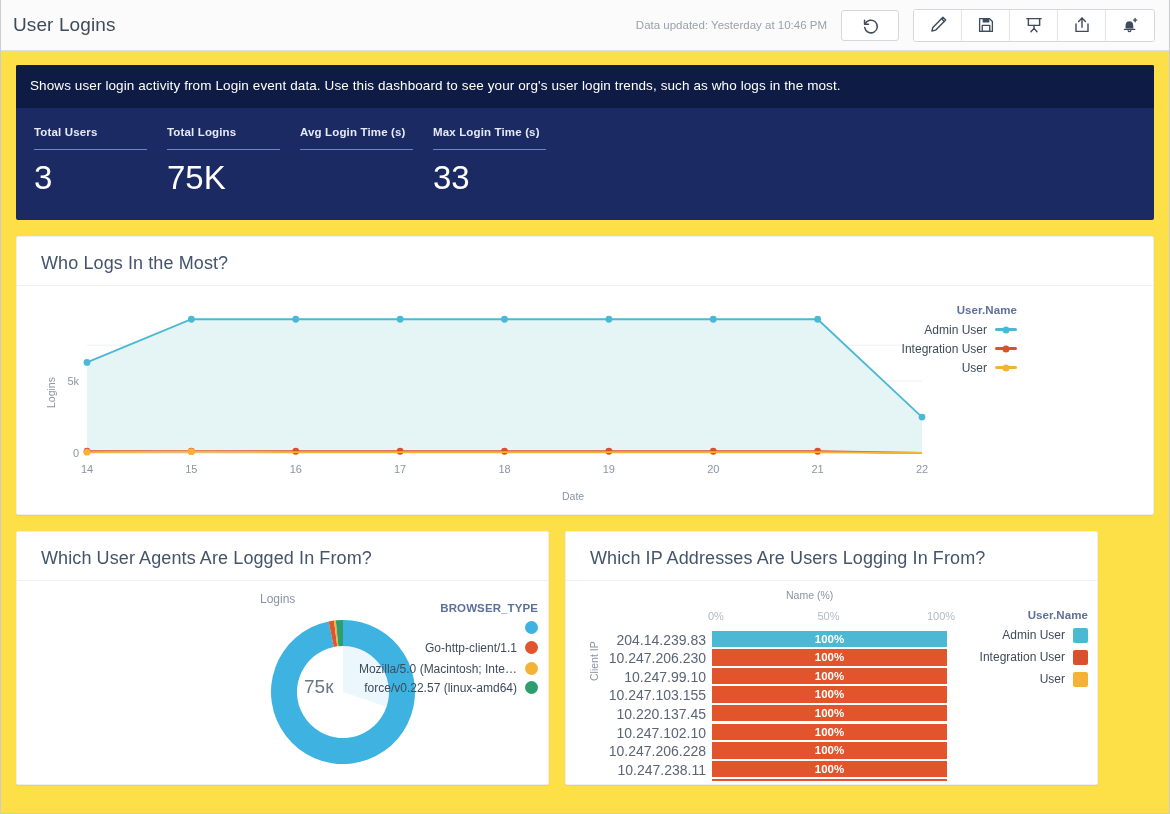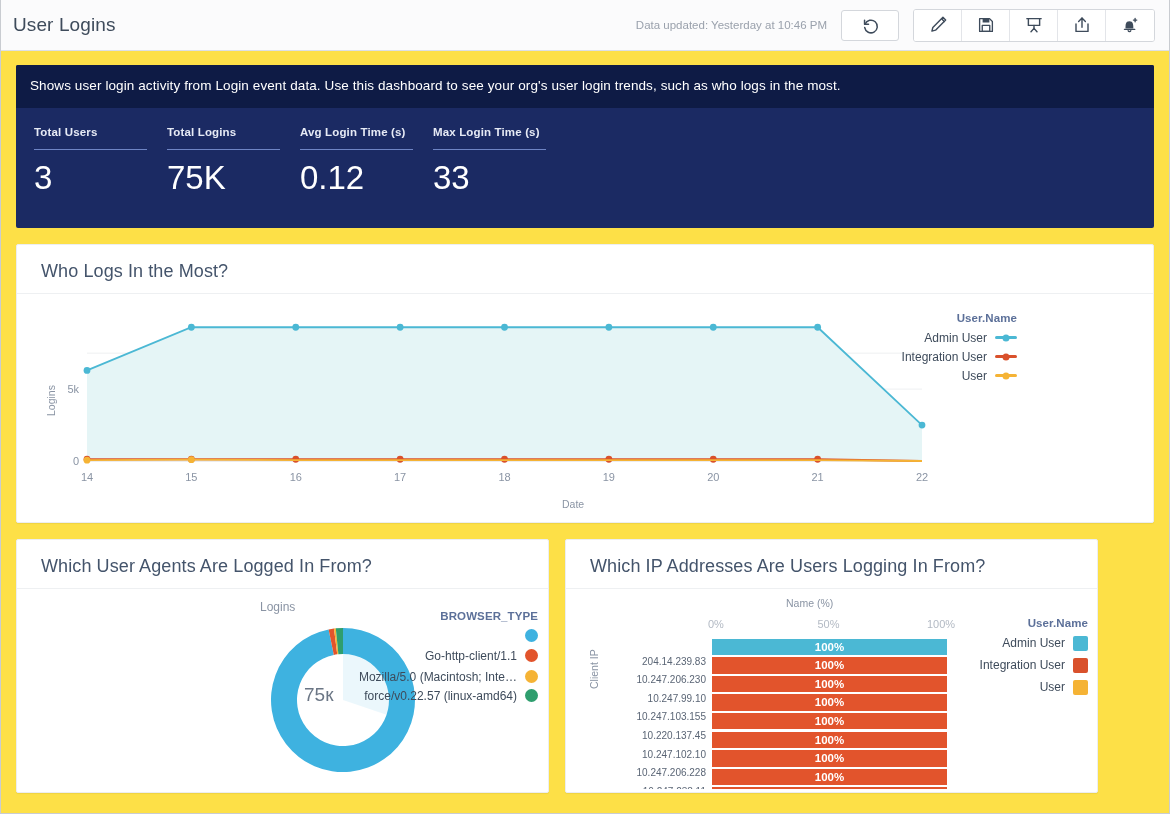--- a/index.html
+++ b/index.html
@@ -44,21 +44,21 @@
 
   
   .body { padding:14px 15px 0 15px; }
 
   
   .banner { background:#1b2a63; border-radius:2px; overflow:hidden; }
   .banner-desc {
     background:#0e1b45; color:#ffffff; font-size:13.5px; line-height:1.3;
     padding:12px 14px 13px 14px; letter-spacing:.1px;
   }
-  .kpis { display:flex; padding:18px 0 34px 18px; }
+  .kpis { display:flex; padding:18px 0 26px 18px; }
   .kpi { width:133px; }
   .kpi-label { font-size:11.5px; color:#e6eaf5; font-weight:700; letter-spacing:.15px; }
   .kpi-rule { height:1px; background:#6e84c4; margin:11px 0 0 0; width:113px; }
   .kpi-value { font-size:33px; color:#ffffff; font-weight:300; margin-top:11px; line-height:1; }
 
   
   .card { background:#fff; border-radius:2px; box-shadow:0 1px 1px rgba(0,0,0,.06);
           border:1px solid #eceef1; margin-top:16px; position:relative; }
   .card-title { font-size:18px; font-weight:400; color:#44546b; padding:16px 0 11px 24px;
                 border-bottom:1px solid #eef0f2; letter-spacing:.1px; }
@@ -89,22 +89,22 @@
   
   .bottom { display:flex; gap:16px; }
   .donut-card { width:533px; height:254px; }
   .bar-card { width:533px; height:254px; overflow:hidden; }
 
   .donut-wrap { position:relative; width:100%; height:200px; }
   .donut-metric { position:absolute; font-size:12px; color:#8a94a4; }
   .donut-center { position:absolute; font-size:19px; color:#6b7685; font-weight:400; }
 
   .bar-wrap { position:relative; width:100%; height:200px; overflow:hidden; }
-  .bar-cat { position:absolute; font-size:10px; color:#5a6575; text-align:right;
-             white-space:nowrap;margin-top:16px; }
+  .bar-cat { position:absolute; font-size:14px; color:#5a6575; text-align:right;
+             white-space:nowrap; }
   .bar-rect { position:absolute; }
   .bar-val { position:absolute; font-size:11.5px; color:#ffffff; font-weight:700;
              text-align:center; }
   .bar-axis-title { position:absolute; font-size:10.5px; color:#8a94a4; }
 </style>
 </head>
 <body>
 
 <div class="page">
 
@@ -185,21 +185,20 @@
           <div class="kpi-value">3</div>
         </div>
         <div class="kpi">
           <div class="kpi-label">Total Logins</div>
           <div class="kpi-rule"></div>
           <div class="kpi-value">75K</div>
         </div>
         <div class="kpi">
           <div class="kpi-label">Avg Login Time (s)</div>
           <div class="kpi-rule"></div>
-          <div class="kpi-value">0.12</div>
         </div>
         <div class="kpi">
           <div class="kpi-label">Max Login Time (s)</div>
           <div class="kpi-rule"></div>
           <div class="kpi-value">33</div>
         </div>
       </div>
     </div>
 
     <div class="card line-card">

